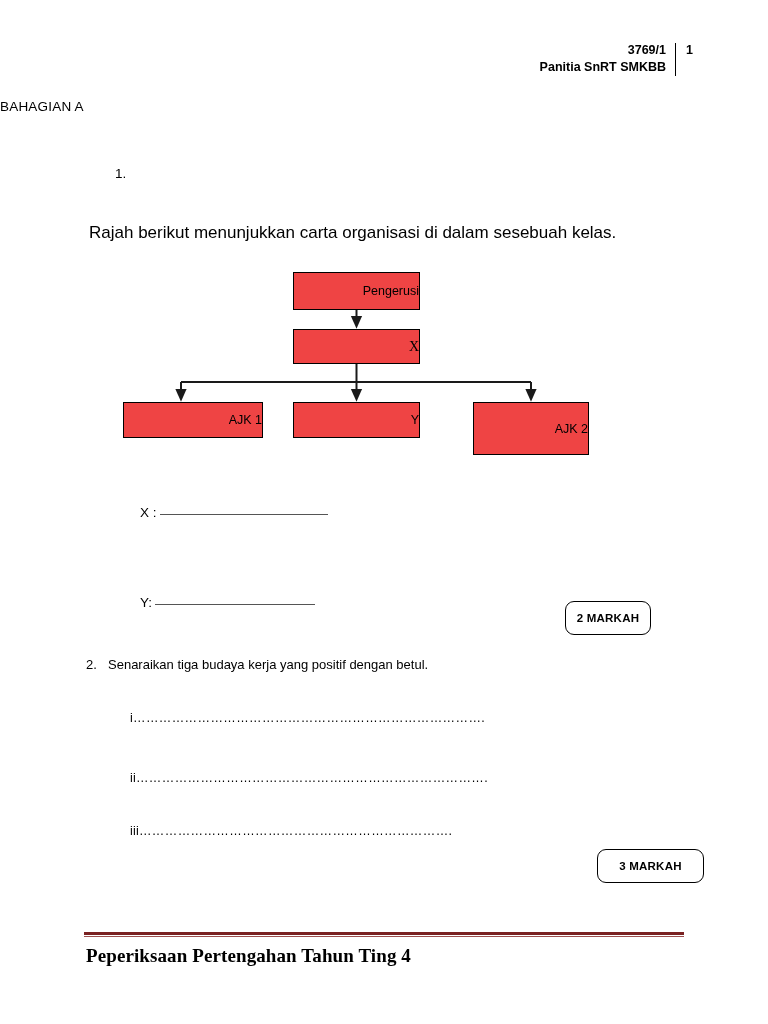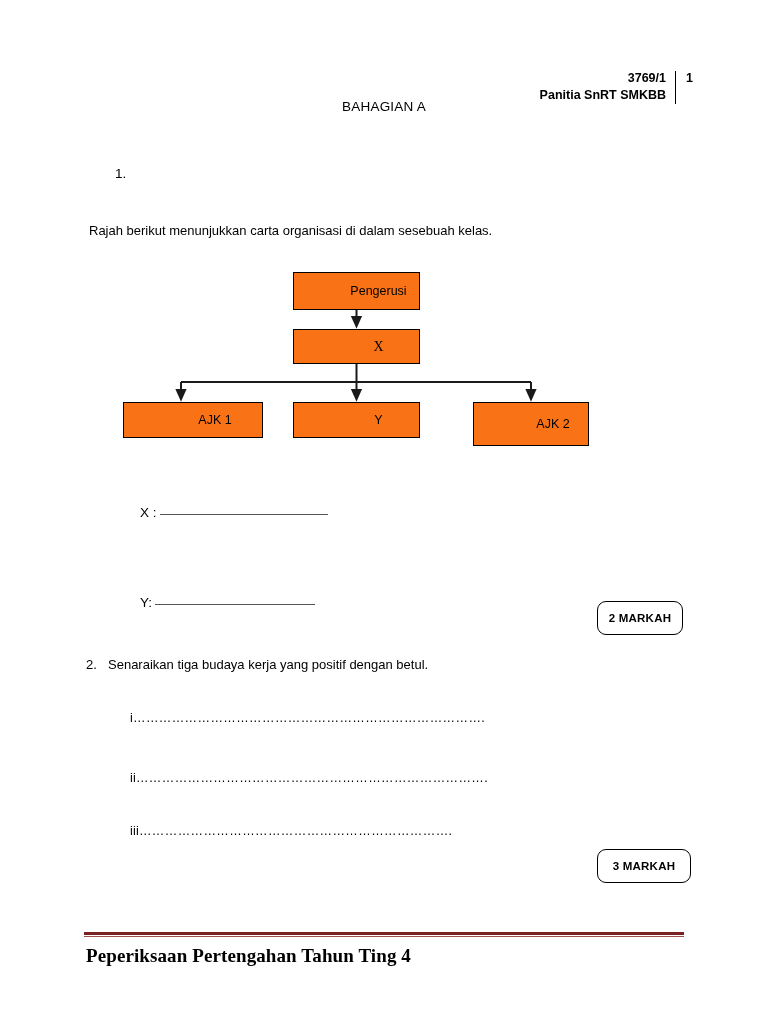--- a/index.html
+++ b/index.html
@@ -25,21 +25,20 @@
   
   .header {
     position: absolute;
     top: 42px;
     right: 68px;
     text-align: right;
   }
   .header-rows {
     display: flex;
     align-items: stretch;
-    margin-top: 28px;
   }
   .header-lines {
     text-align: right;
     padding-right: 9px;
   }
   .header-code {
     font-size: 12.5px;
     font-weight: bold;
     line-height: 17px;
     white-space: nowrap;
@@ -64,55 +63,55 @@
     width: 14px;
     text-align: left;
   }
 
   
   .section-title {
     position: absolute;
     top: 99px;
     left: 0;
     width: 768px;
-    text-align: center;
+    text-align: left;
     font-size: 13.5px;
     letter-spacing: 0.2px;
   }
 
   
   .q1-number {
     position: absolute;
     top: 166px;
     left: 115px;
     font-size: 13.5px;
   }
   .q1-stem {
     position: absolute;
     top: 223px;
     left: 89px;
-    font-size: 13px;
+    font-size: 17px;
     white-space: nowrap;
   }
 
   
   .chart {
     position: absolute;
     top: 262px;
     left: 110px;
     width: 500px;
     height: 185px;
   }
   .node {
     position: absolute;
     border: 1.6px solid #000000;
-    background: #f97316;
+    background: #ef4444;
     display: flex;
     align-items: center;
-    justify-content: center;
+    justify-content: flex-end;
     font-size: 12.5px;
     box-sizing: border-box;
     padding-left: 44px;
   }
   .node-chair {
     left: 183px;
     top: 10px;
     width: 127px;
     height: 38px;
   }
@@ -132,21 +131,21 @@
   .node-y {
     left: 183px;
     top: 140px;
     width: 127px;
     height: 36px;
   }
   .node-ajk2 {
     left: 363px;
     top: 140px;
     width: 116px;
-    height: 44px;
+    height: 53px;
   }
   .connector-svg {
     position: absolute;
     left: 0;
     top: 0;
     width: 500px;
     height: 185px;
     overflow: visible;
   }
 
@@ -186,29 +185,29 @@
     display: flex;
     align-items: center;
     justify-content: center;
     font-size: 11.5px;
     font-weight: bold;
     letter-spacing: 0.2px;
     background: #ffffff;
     box-sizing: border-box;
   }
   .marks-2 {
-    left: 597px;
+    left: 565px;
     top: 601px;
     width: 86px;
     height: 34px;
   }
   .marks-3 {
     left: 597px;
     top: 849px;
-    width: 94px;
+    width: 107px;
     height: 34px;
   }
 
   
   .q2-number {
     position: absolute;
     top: 657px;
     left: 86px;
     font-size: 13px;
   }

